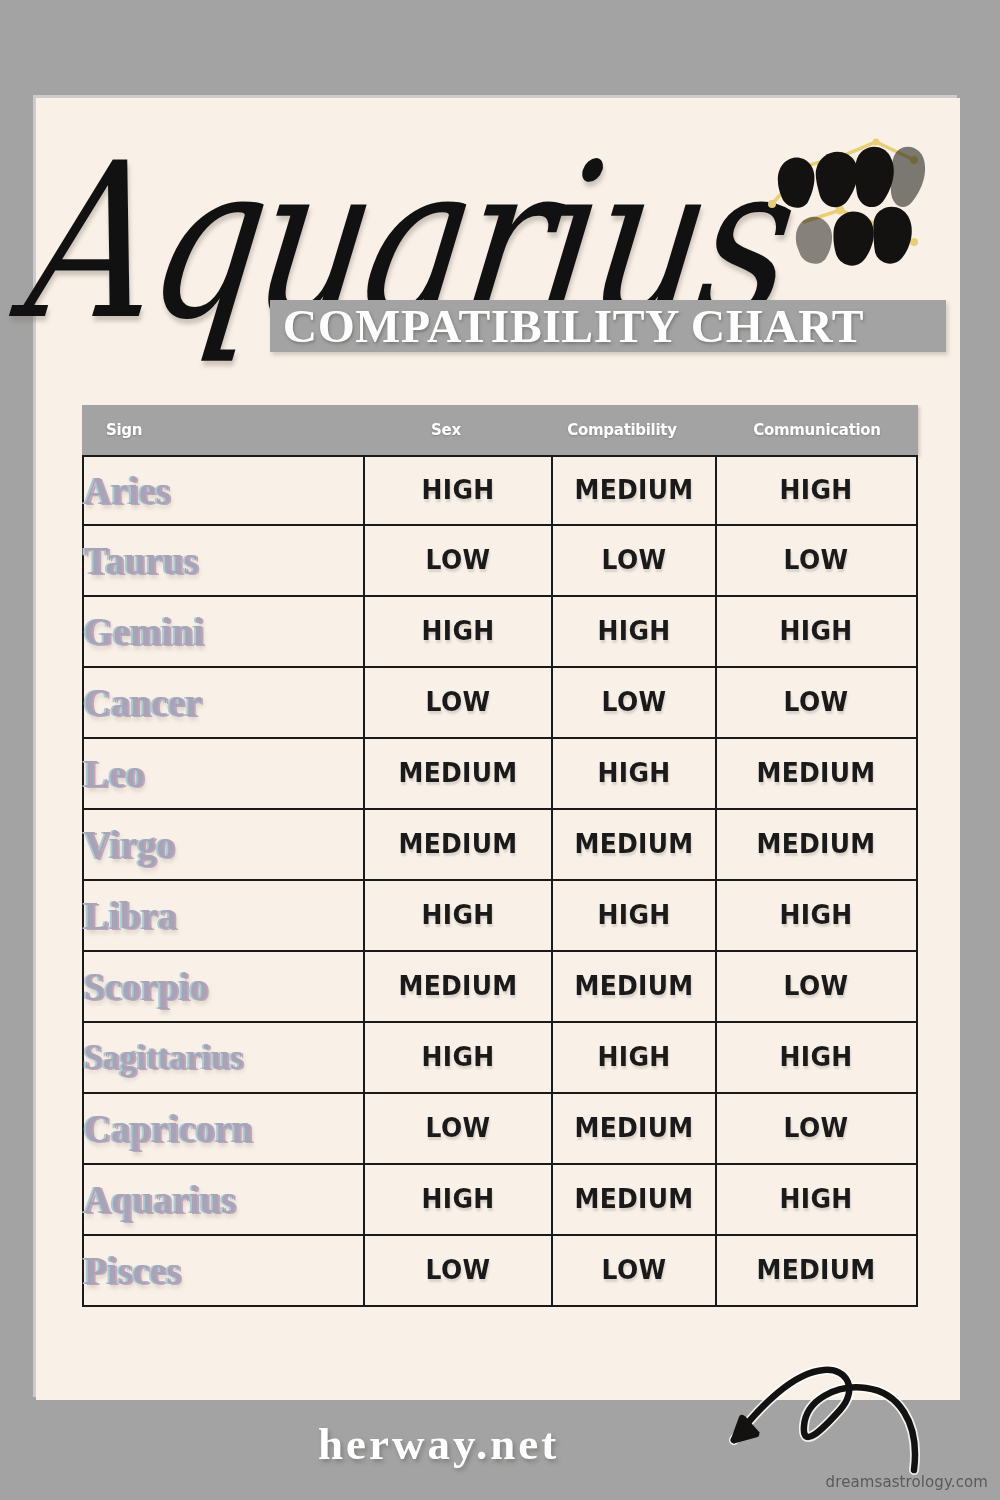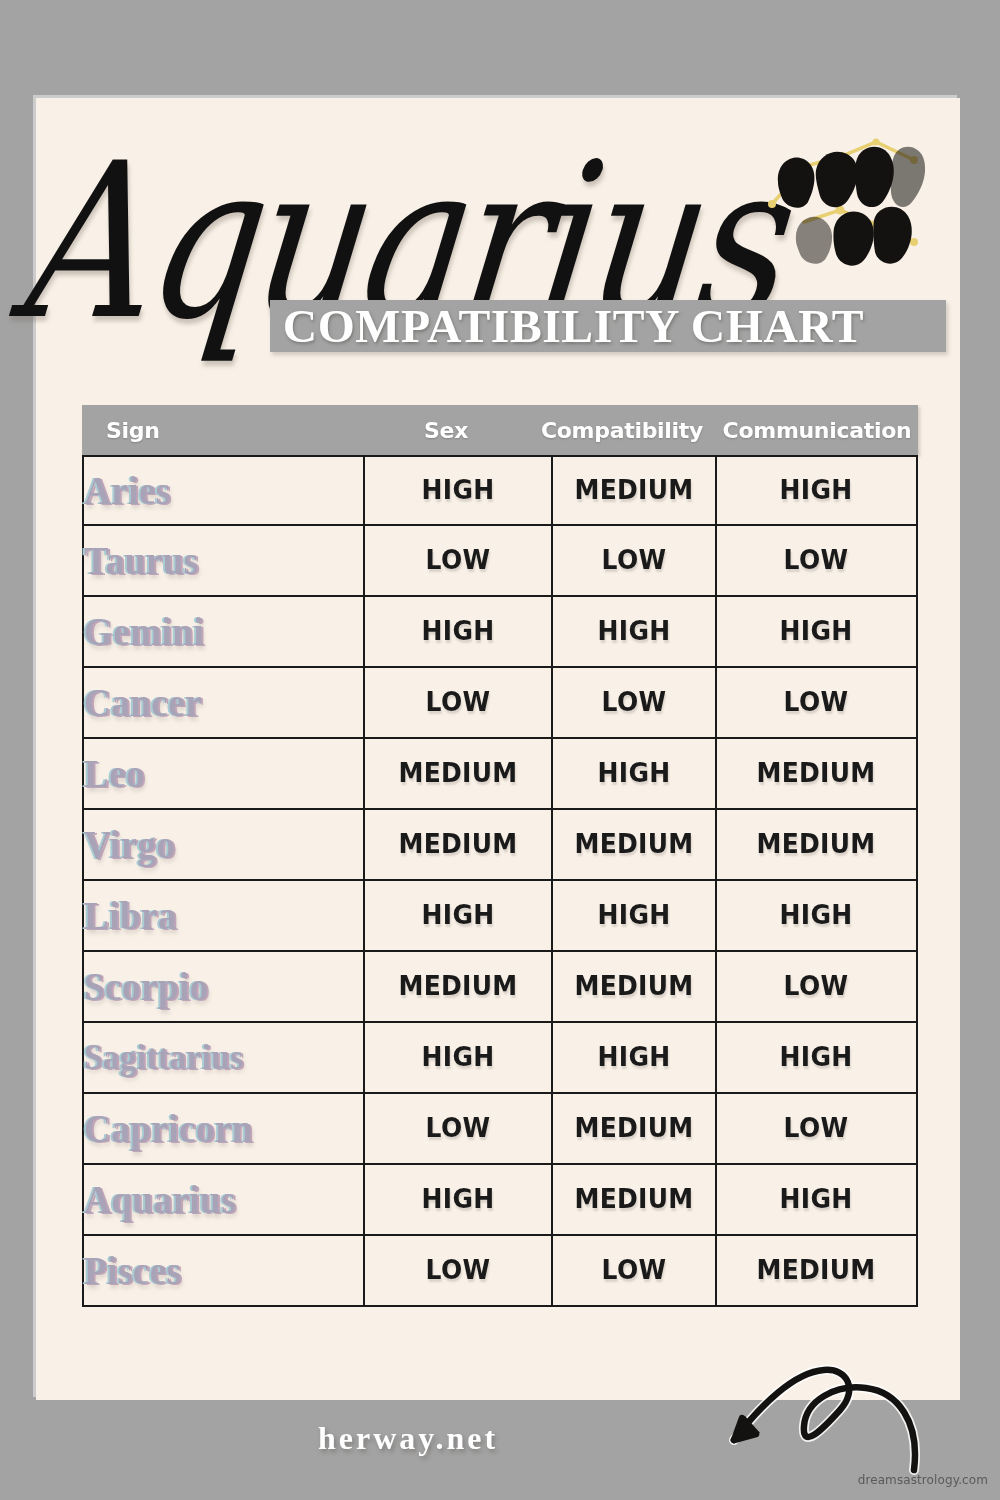--- a/index.html
+++ b/index.html
@@ -84,21 +84,21 @@
     display:flex;
     height:50px;
     background:#a3a3a3;
     box-shadow:2px 2px 3px rgba(120,110,100,.28);
   }
   .thead .th {
     display:flex; align-items:center;
     color:#ffffff;
     font-family:"DejaVu Sans", sans-serif;
     font-weight:700;
-    font-size:22px;
+    font-size:15px;
     letter-spacing:-0.3px;
     text-shadow:0 1px 2px rgba(90,85,80,.4);
   }
   .th.c-sign  { width:282px; padding-left:24px; justify-content:flex-start; }
   .th.c-comp  { width:188px; justify-content:center; }
   .th.c-sex   { width:164px; justify-content:center; }
   .th.c-comm  { width:202px; justify-content:center; }
 
   .tbody { border-top:none; }
   .trow {
@@ -153,32 +153,32 @@
     position:absolute;
     left:0; top:1400px;
     width:1000px; height:100px;
     background:#a3a3a3;
   }
   .brand {
     position:absolute;
     left:318px; top:1422px;
     font-family:"Liberation Serif", serif;
     font-weight:700;
-    font-size:32px;
+    font-size:45px;
     line-height:1;
     color:#ffffff;
     letter-spacing:3px;
     white-space:nowrap;
     text-shadow:2px 3px 4px rgba(90,85,80,.45);
   }
   .watermark {
     position:absolute;
     right:12px; top:1473px;
     font-family:"DejaVu Sans", sans-serif;
-    font-size:12px;
+    font-size:15px;
     color:#5a5a5a;
     letter-spacing:0.1px;
     white-space:nowrap;
   }
   .arrow {
     position:absolute;
     left:690px; top:1348px;
     width:250px; height:130px;
     pointer-events:none;
   }

